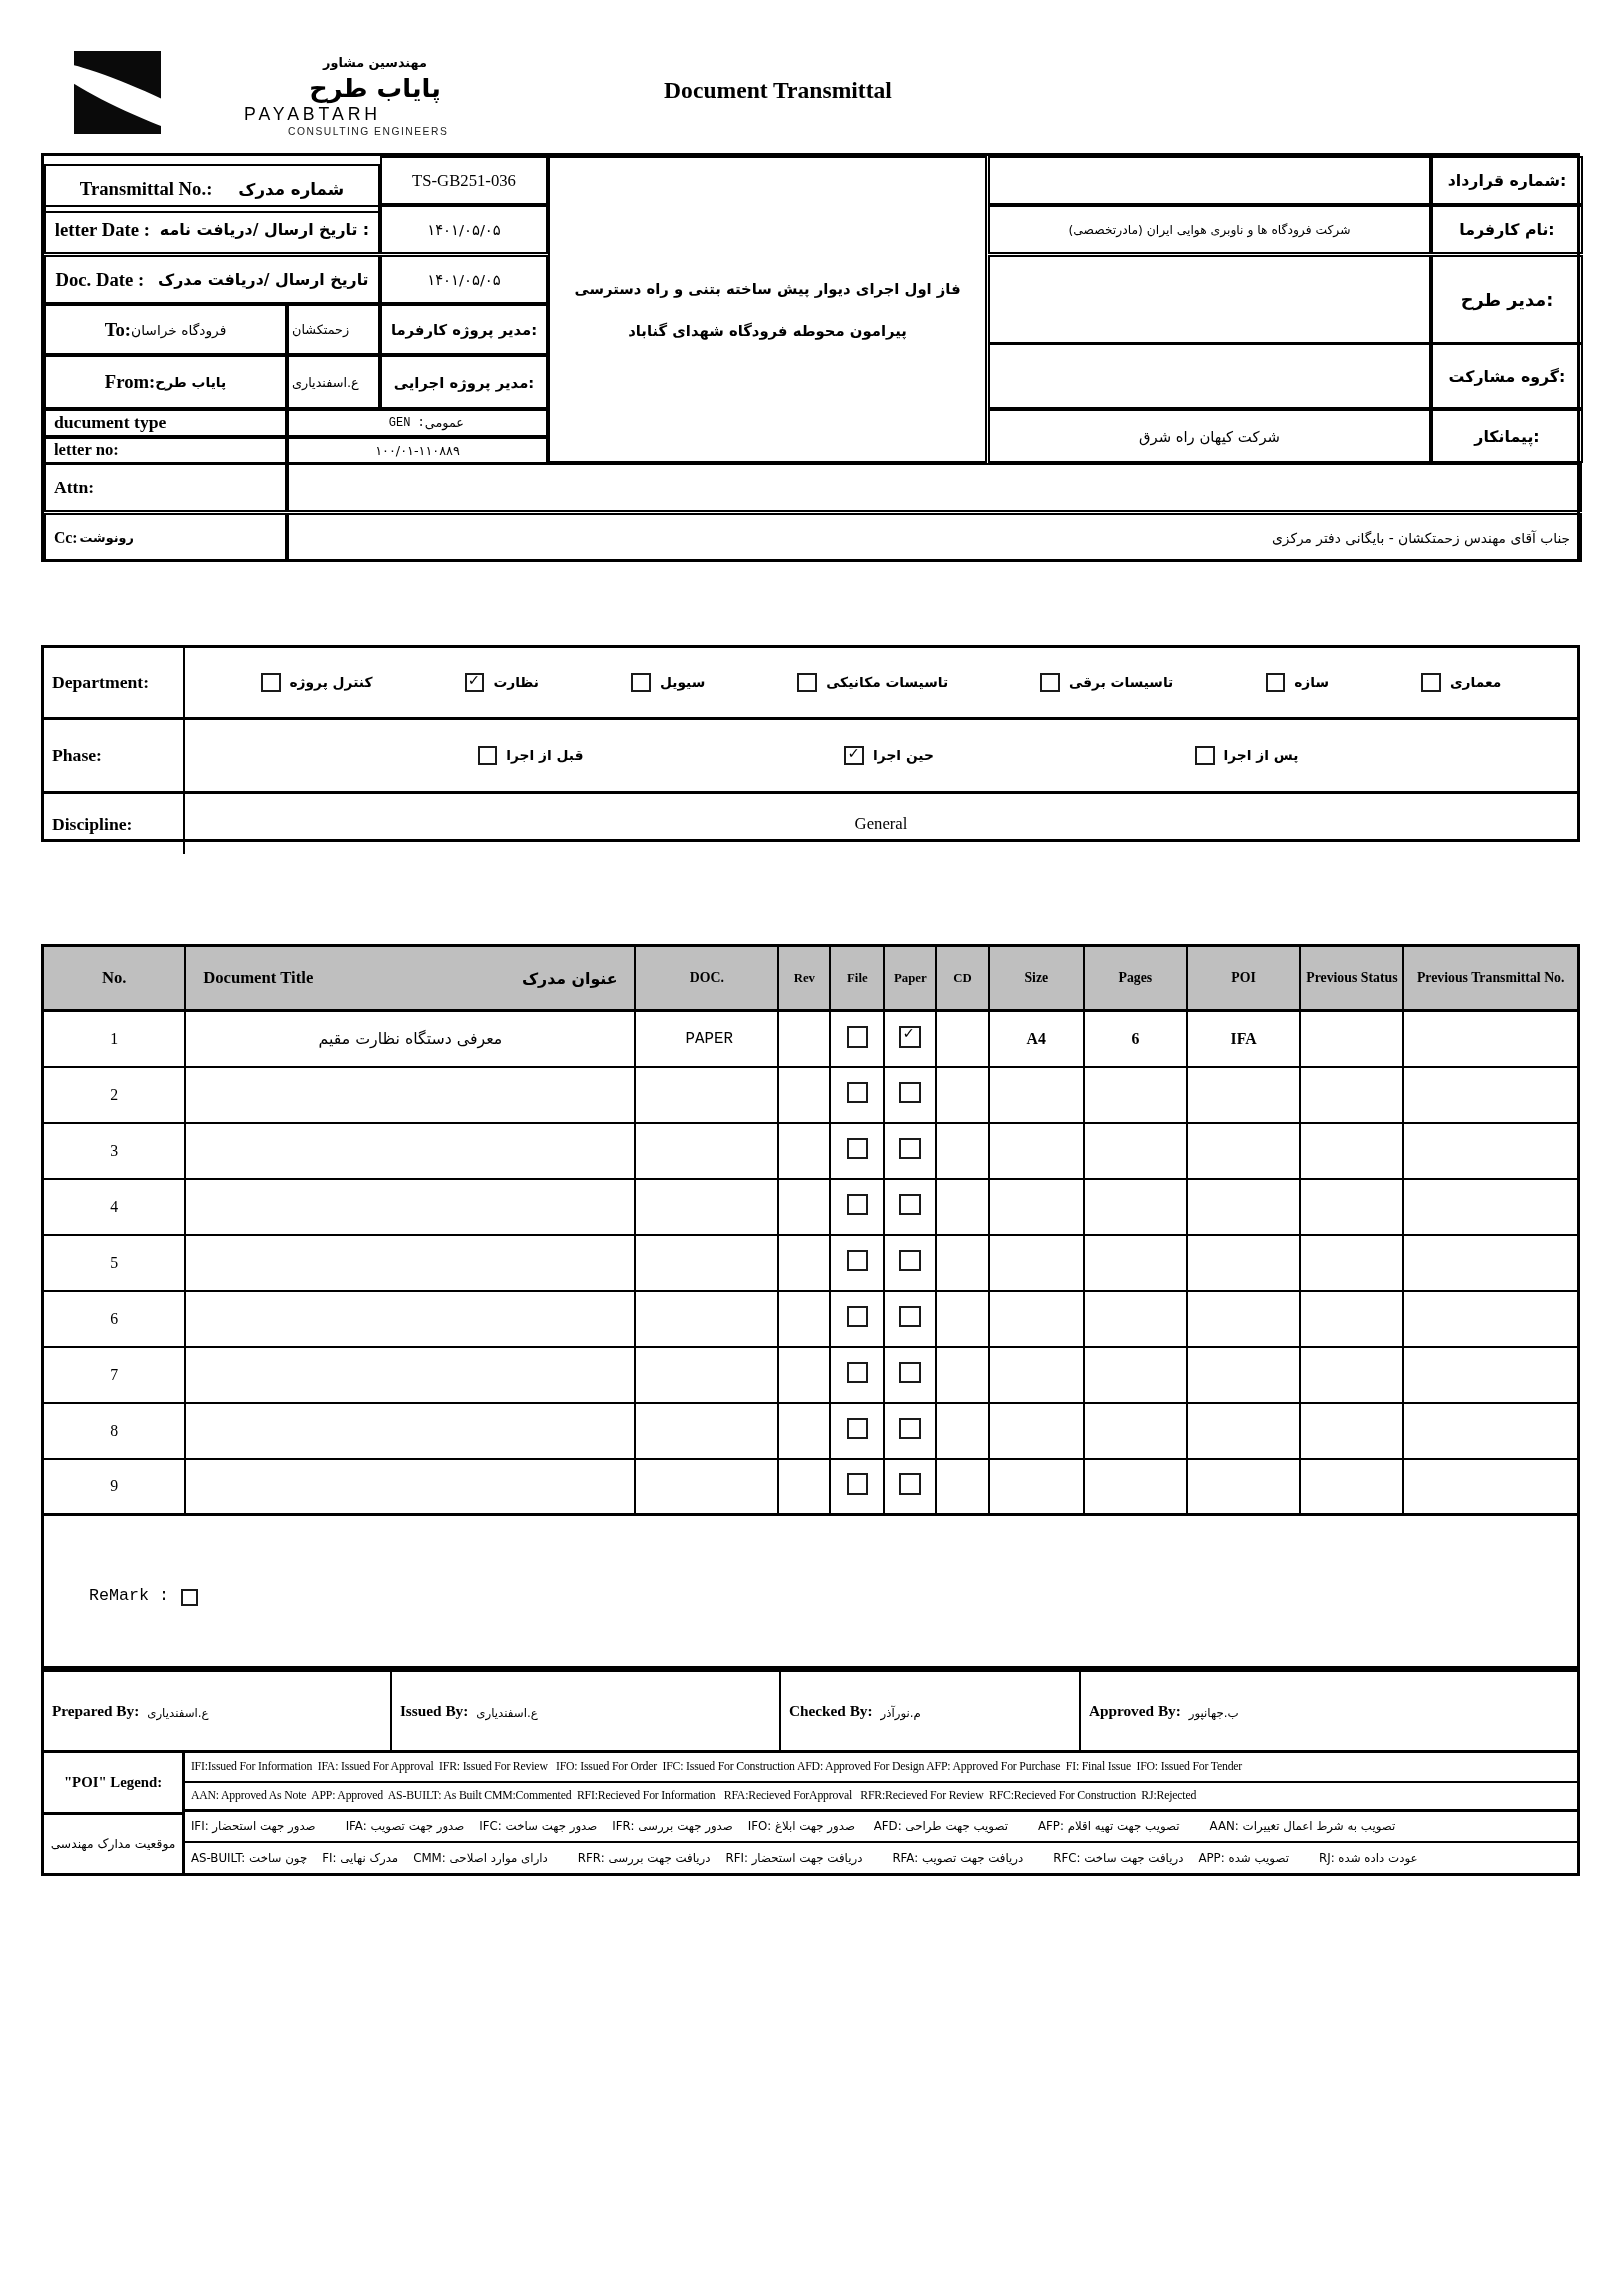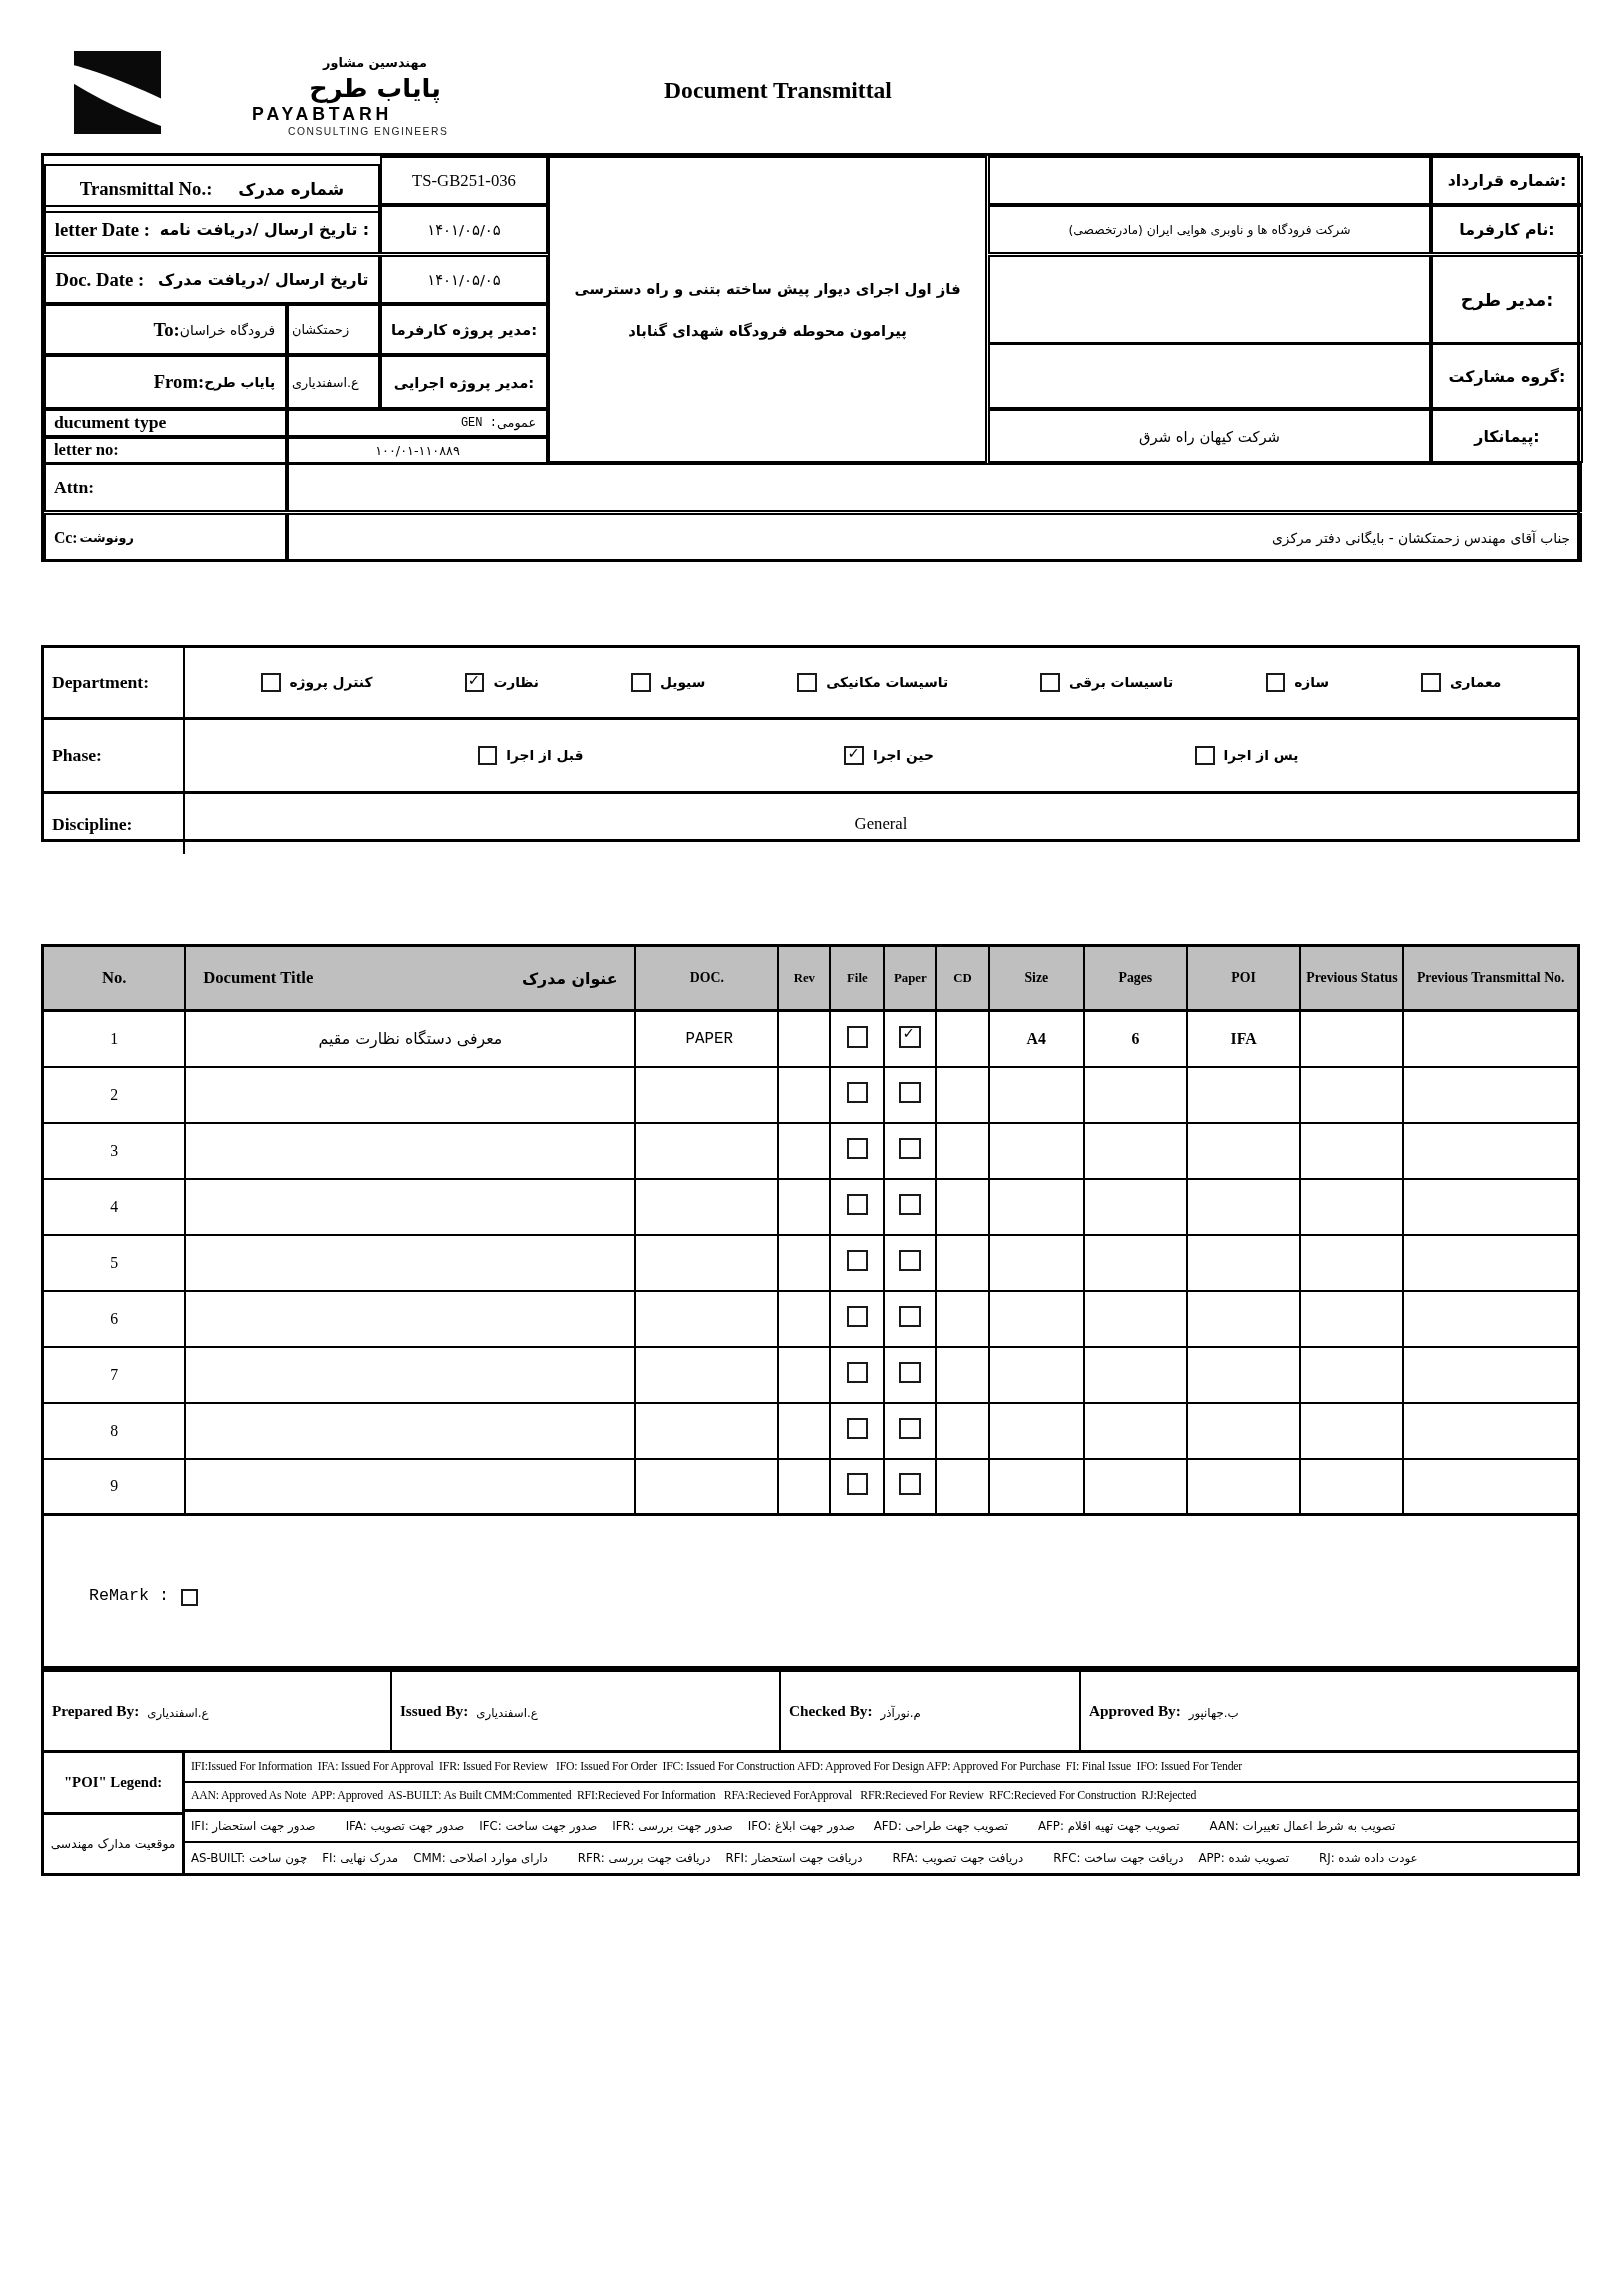--- a/index.html
+++ b/index.html
@@ -7,30 +7,30 @@
         font-family:"Liberation Serif","DejaVu Serif",serif;color:#000;}
   .fa{font-family:"DejaVu Sans",sans-serif;}
   .mono{font-family:"Liberation Mono","DejaVu Sans Mono",monospace;}
   .num{direction:ltr;unicode-bidi:bidi-override;}
 
   
   .logo-box{position:absolute;left:74px;top:51px;width:87px;height:83px;background:#0a0a0a;overflow:hidden;}
   .swoosh{position:absolute;left:-27.6px;top:39px;width:187px;height:25.6px;background:#fff;border-radius:50%;transform:rotate(24deg);}
   .logo-fa1{position:absolute;left:296px;top:55px;width:158px;text-align:center;font-size:12.8px;font-weight:bold;}
   .logo-fa2{position:absolute;left:296px;top:73px;width:158px;text-align:center;font-size:25.6px;font-weight:bold;}
-  .logo-en{position:absolute;left:252px;top:104px;width:207px;font-size:17.7px;font-weight:bold;letter-spacing:3.9px;font-family:"Liberation Sans","DejaVu Sans",sans-serif;}
+  .logo-en{position:absolute;left:244px;top:104px;width:207px;font-size:17.7px;font-weight:normal;letter-spacing:3.9px;font-family:"Liberation Sans","DejaVu Sans",sans-serif;}
   .logo-sub{position:absolute;left:288px;top:126px;width:227px;font-size:10.3px;letter-spacing:1.5px;font-family:"Liberation Sans","DejaVu Sans",sans-serif;color:#222;}
   .doc-title{position:absolute;left:0;top:77px;width:1556px;text-align:center;font-size:23.6px;font-weight:bold;}
 
   
   .blk{position:absolute;left:41px;width:1539px;box-sizing:border-box;border:3px solid #000;background:#fff;}
   .cl{position:absolute;box-sizing:border-box;border:2px solid #000;display:flex;align-items:center;justify-content:center;overflow:hidden;}
   .cl.left{justify-content:flex-start;padding-left:7.9px;}
   .cl.right{justify-content:flex-end;padding-right:9.9px;}
-  .cl.between{justify-content:flex-end;padding:0 9.9px;}
+  .cl.between{justify-content:center;padding:0 9.9px;}
   .enb{font-weight:bold;font-size:18.7px;}
   .fab{font-family:"DejaVu Sans",sans-serif;font-weight:bold;}
 
   
   .cb{display:inline-block;width:15.8px;height:15.8px;border:2px solid #1a1a1a;background:#fff;position:relative;flex:none;}
   .cb.checked::after{content:"\2713";position:absolute;left:1px;top:-3.9px;font-size:14.8px;font-family:"DejaVu Sans",sans-serif;}
   .cb.big{width:17.7px;height:17.7px;}
 
   
   .cls-row{display:flex;box-sizing:border-box;border-bottom:3.9px solid #000;}

